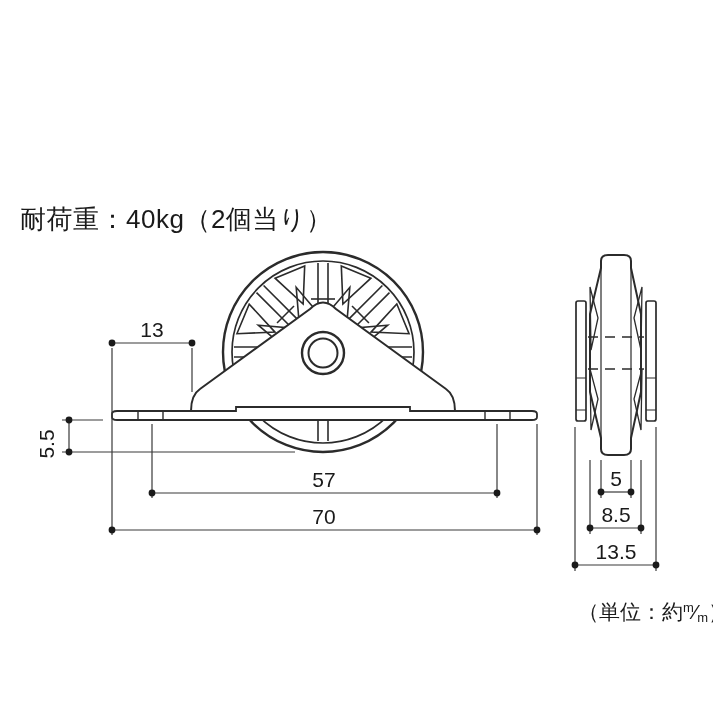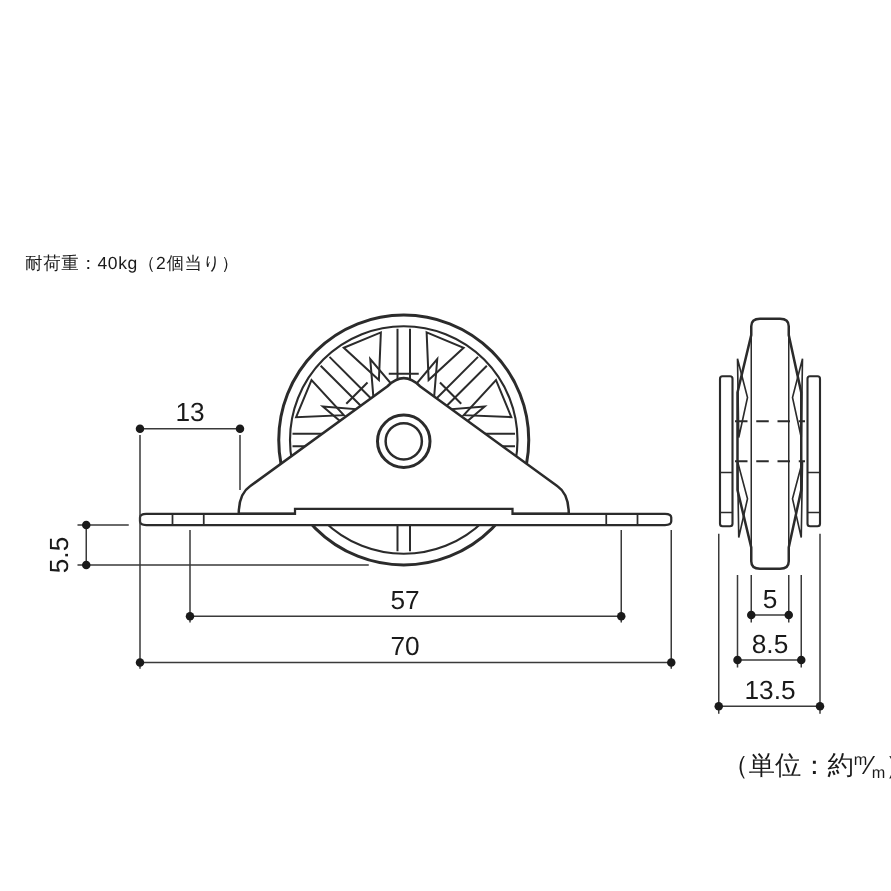--- a/index.html
+++ b/index.html
@@ -1,20 +1,20 @@
 <!DOCTYPE html>
 <html><head>
 <meta charset="utf-8">
 <style>
   html,body{margin:0;padding:0;background:#ffffff;}
   #stage{position:relative;width:713px;height:713px;background:#ffffff;overflow:hidden;
          font-family:"Liberation Sans","DejaVu Sans",sans-serif;}
   #drawing{position:absolute;left:0;top:0;}
   .jp-label{position:absolute;color:#1a1a1a;white-space:nowrap;}
-  #load-label{left:20px;top:202px;font-size:14px;letter-spacing:0.5px;}
+  #load-label{left:20px;top:202px;font-size:26px;letter-spacing:0.5px;}
   #unit-label{left:558px;top:598px;font-size:21px;margin-left:20px;}
   .frac-sup{font-size:13px;vertical-align:7px;}
   .frac-sub{font-size:13px;vertical-align:-3px;}
   .dim-text{font-family:"Liberation Sans","DejaVu Sans",sans-serif;font-size:21px;fill:#1a1a1a;}
   .outline{stroke:#2b2b2b;fill:none;}
   .solid-white{stroke:#2b2b2b;fill:#ffffff;}
   .dimline{stroke:#3a3a3a;stroke-width:1.2;fill:none;}
   .dot{fill:#1a1a1a;stroke:none;}
 </style>
 </head>

